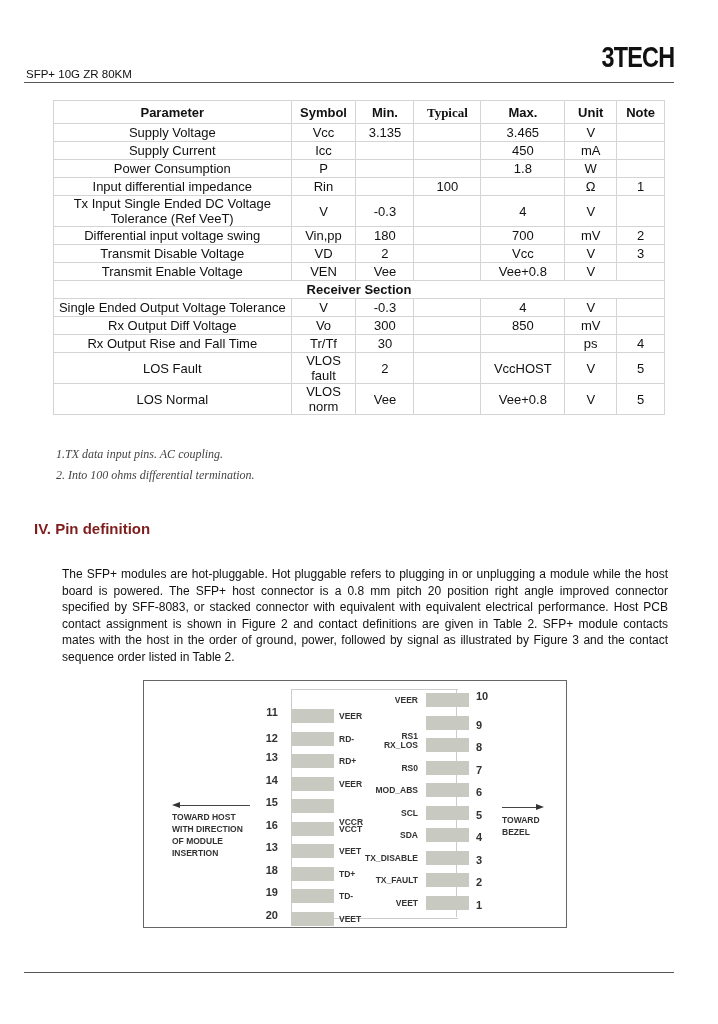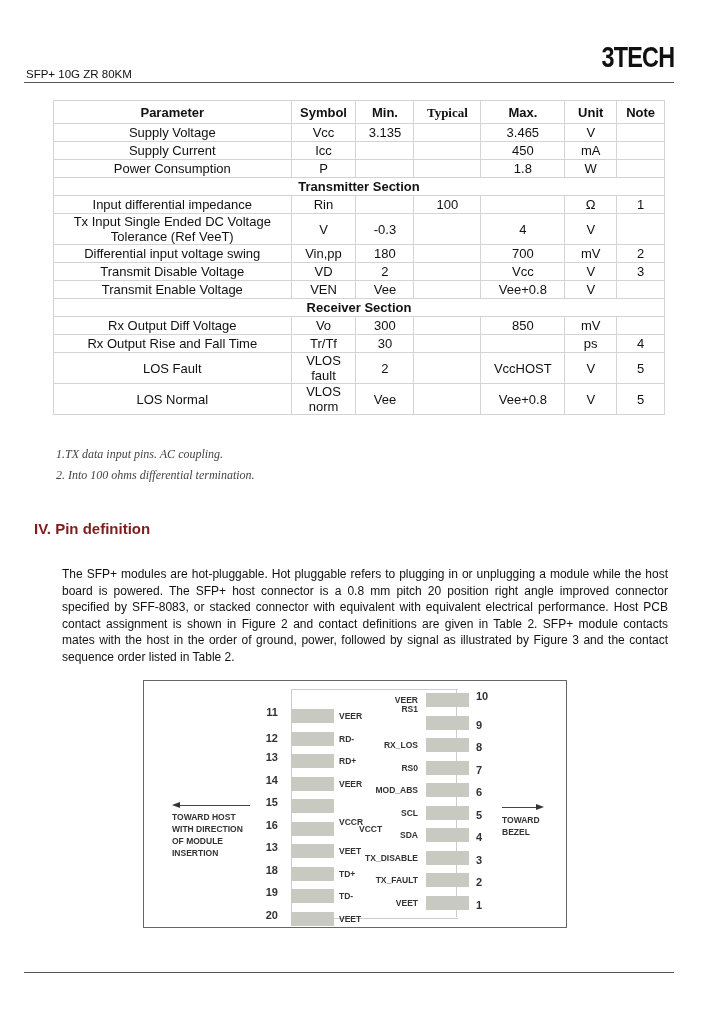--- a/index.html
+++ b/index.html
@@ -92,23 +92,20 @@
       <tr>
         <td>Power Consumption</td>
         <td>P</td>
         <td></td>
         <td></td>
         <td>1.8</td>
         <td>W</td>
         <td></td>
       </tr>
       <tr>
-        <td colspan="7" class="section">Transmitter Section</td>
-      </tr>
-      <tr>
         <td>Input differential impedance</td>
         <td>Rin</td>
         <td></td>
         <td>100</td>
         <td></td>
         <td>Ω</td>
         <td>1</td>
       </tr>
       <tr class="tall">
         <td>Tx Input Single Ended DC Voltage Tolerance (Ref VeeT)</td>
@@ -141,20 +138,29 @@
         <td>Transmit Enable Voltage</td>
         <td>VEN</td>
         <td>Vee</td>
         <td></td>
         <td>Vee+0.8</td>
         <td>V</td>
         <td></td>
       </tr>
       <tr>
         <td colspan="7" class="section">Receiver Section</td>
+      </tr>
+      <tr>
+        <td>Single Ended Output Voltage Tolerance</td>
+        <td>V</td>
+        <td>-0.3</td>
+        <td></td>
+        <td>4</td>
+        <td>V</td>
+        <td></td>
       </tr>
       <tr>
         <td>Rx Output Diff Voltage</td>
         <td>Vo</td>
         <td>300</td>
         <td></td>
         <td>850</td>
         <td>mV</td>
         <td></td>
       </tr>
@@ -225,39 +231,39 @@
     <div class="pin-num pin-num-left" style="top: 70px;">13</div>
     <div class="sig sig-left" style="top: 75px;">RD+</div>
     <div class="pad pad-left" style="top: 95.5px;"></div>
     <div class="pin-num pin-num-left" style="top: 92.5px;">14</div>
     <div class="sig sig-left" style="top: 97.5px;">VEER</div>
     <div class="pad pad-left" style="top: 118px;"></div>
     <div class="pin-num pin-num-left" style="top: 115px;">15</div>
     <div class="sig sig-left" style="top: 136px;">VCCR</div>
     <div class="pad pad-left" style="top: 140.5px;"></div>
     <div class="pin-num pin-num-left" style="top: 137.5px;">16</div>
-    <div class="sig sig-left" style="top: 142.5px; margin-left: 20px;">VCCT</div>
+    <div class="sig sig-left" style="top: 142.5px;">VCCT</div>
     <div class="pad pad-left" style="top: 163px;"></div>
     <div class="pin-num pin-num-left" style="top: 160px;">13</div>
     <div class="sig sig-left" style="top: 165px;">VEET</div>
     <div class="pad pad-left" style="top: 185.5px;"></div>
     <div class="pin-num pin-num-left" style="top: 182.5px;">18</div>
     <div class="sig sig-left" style="top: 187.5px;">TD+</div>
     <div class="pad pad-left" style="top: 208px;"></div>
     <div class="pin-num pin-num-left" style="top: 205px;">19</div>
     <div class="sig sig-left" style="top: 210px;">TD-</div>
     <div class="pad pad-left" style="top: 230.5px;"></div>
     <div class="pin-num pin-num-left" style="top: 227.5px;">20</div>
     <div class="sig sig-left" style="top: 232.5px;">VEET</div>
     <div class="pad pad-right" style="top: 12px;"></div>
     <div class="pin-num pin-num-right" style="top: 9px;">10</div>
     <div class="sig sig-right" style="top: 14px;">VEER</div>
     <div class="pad pad-right" style="top: 34.5px;"></div>
     <div class="pin-num pin-num-right" style="top: 37.5px;">9</div>
-    <div class="sig sig-right" style="top: 23px;">RS1</div>
+    <div class="sig sig-right" style="top: 50px;">RS1</div>
     <div class="pad pad-right" style="top: 57px;"></div>
     <div class="pin-num pin-num-right" style="top: 60px;">8</div>
     <div class="sig sig-right" style="top: 59px;">RX_LOS</div>
     <div class="pad pad-right" style="top: 79.5px;"></div>
     <div class="pin-num pin-num-right" style="top: 82.5px;">7</div>
     <div class="sig sig-right" style="top: 81.5px;">RS0</div>
     <div class="pad pad-right" style="top: 102px;"></div>
     <div class="pin-num pin-num-right" style="top: 105px;">6</div>
     <div class="sig sig-right" style="top: 104px;">MOD_ABS</div>
     <div class="pad pad-right" style="top: 124.5px;"></div>

